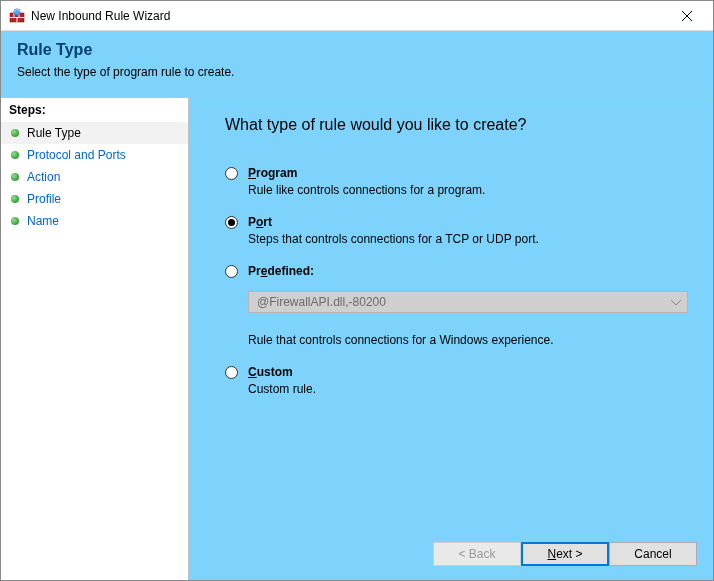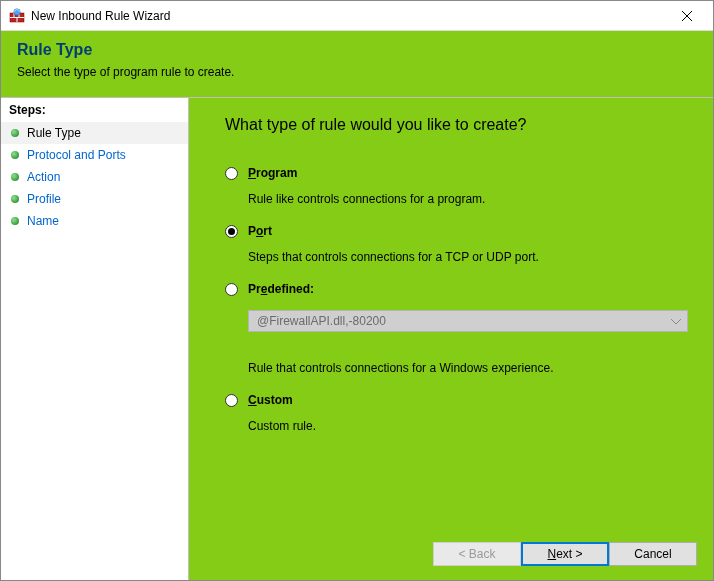--- a/index.html
+++ b/index.html
@@ -7,21 +7,21 @@
     margin: 0;
     font-family: "Segoe UI", Tahoma, sans-serif;
     font-size: 12px;
     background: #fff;
     color: #000;
   }
   .window {
     width: 714px;
     height: 581px;
     border: 1px solid #888;
-    background: #84cc16;
+    background: #7dd3fc;
     display: flex;
     flex-direction: column;
     position: relative;
   }
   .titlebar {
     height: 30px;
     display: flex;
     align-items: center;
     padding: 0 4px 0 8px;
     background: #fff;
@@ -107,26 +107,26 @@
     display: inline-flex; align-items: center; justify-content: center;
     background: #fff;
     flex: 0 0 auto;
     cursor: pointer;
   }
   .radio.checked::after {
     content: "";
     width: 7px; height: 7px; border-radius: 50%;
     background: #000;
   }
-  .option-body { display: flex; flex-direction: column; gap: 12px; flex: 1; }
+  .option-body { display: flex; flex-direction: column; gap: 3px; flex: 1; }
   .option-label { font-weight: 700; font-size: 12px; }
   .option-label .ul { text-decoration: underline; }
   .option-desc { font-size: 12px; color: #000; }
   .dropdown {
-    margin-top: 2px;
+    margin-top: 10px;
     width: 440px;
     height: 22px;
     background: #cfcfcf;
     border: 1px solid #b5b5b5;
     color: #6b6b6b;
     padding: 2px 22px 2px 8px;
     font-size: 12px;
     position: relative;
     display: flex; align-items: center;
     cursor: default;

